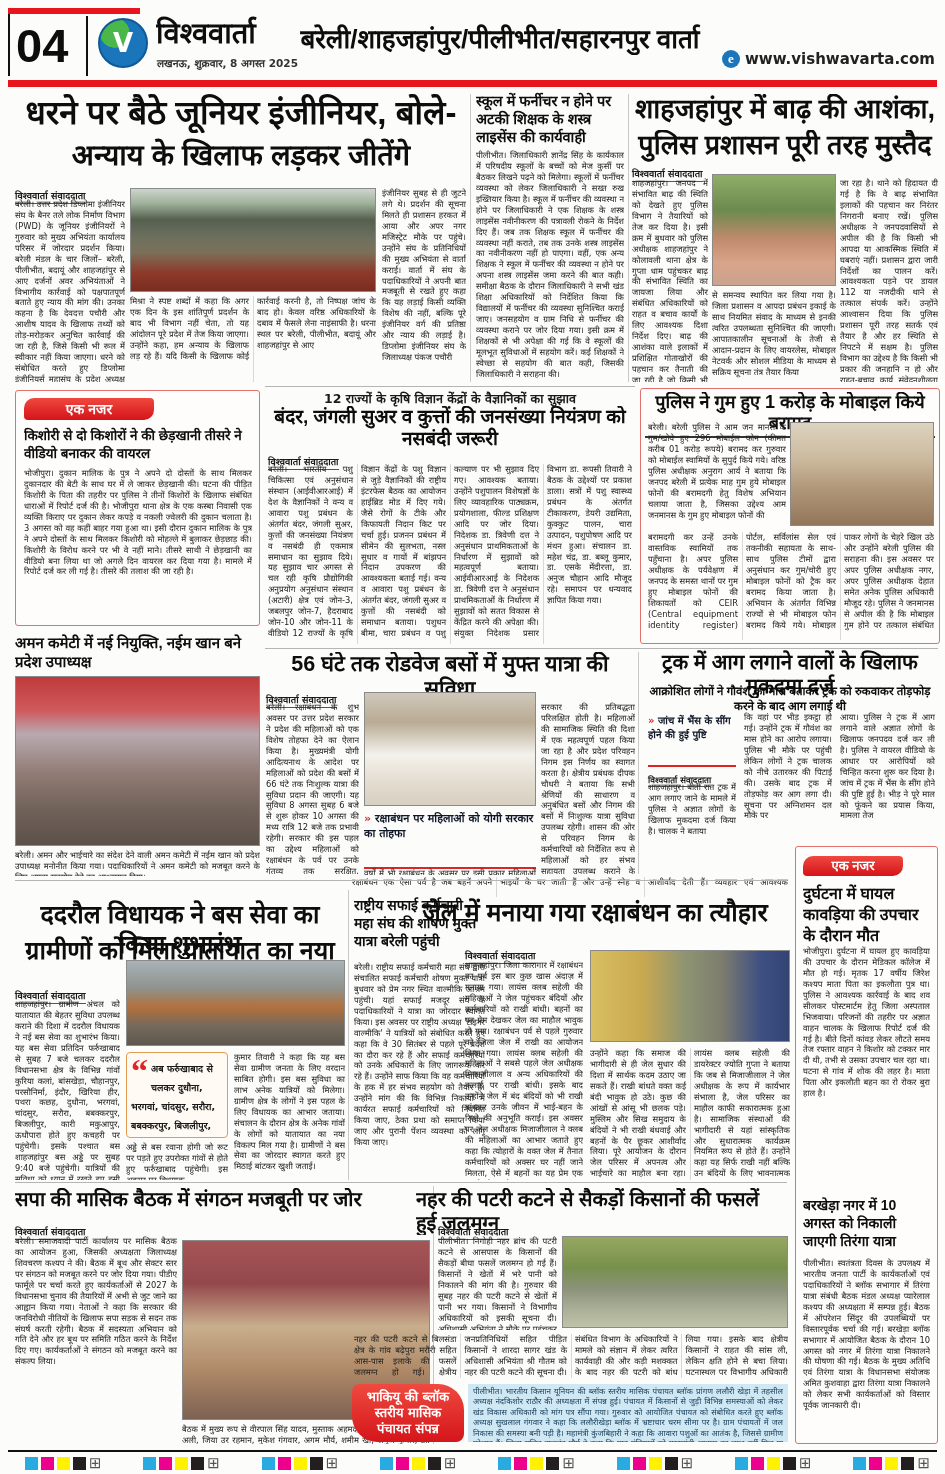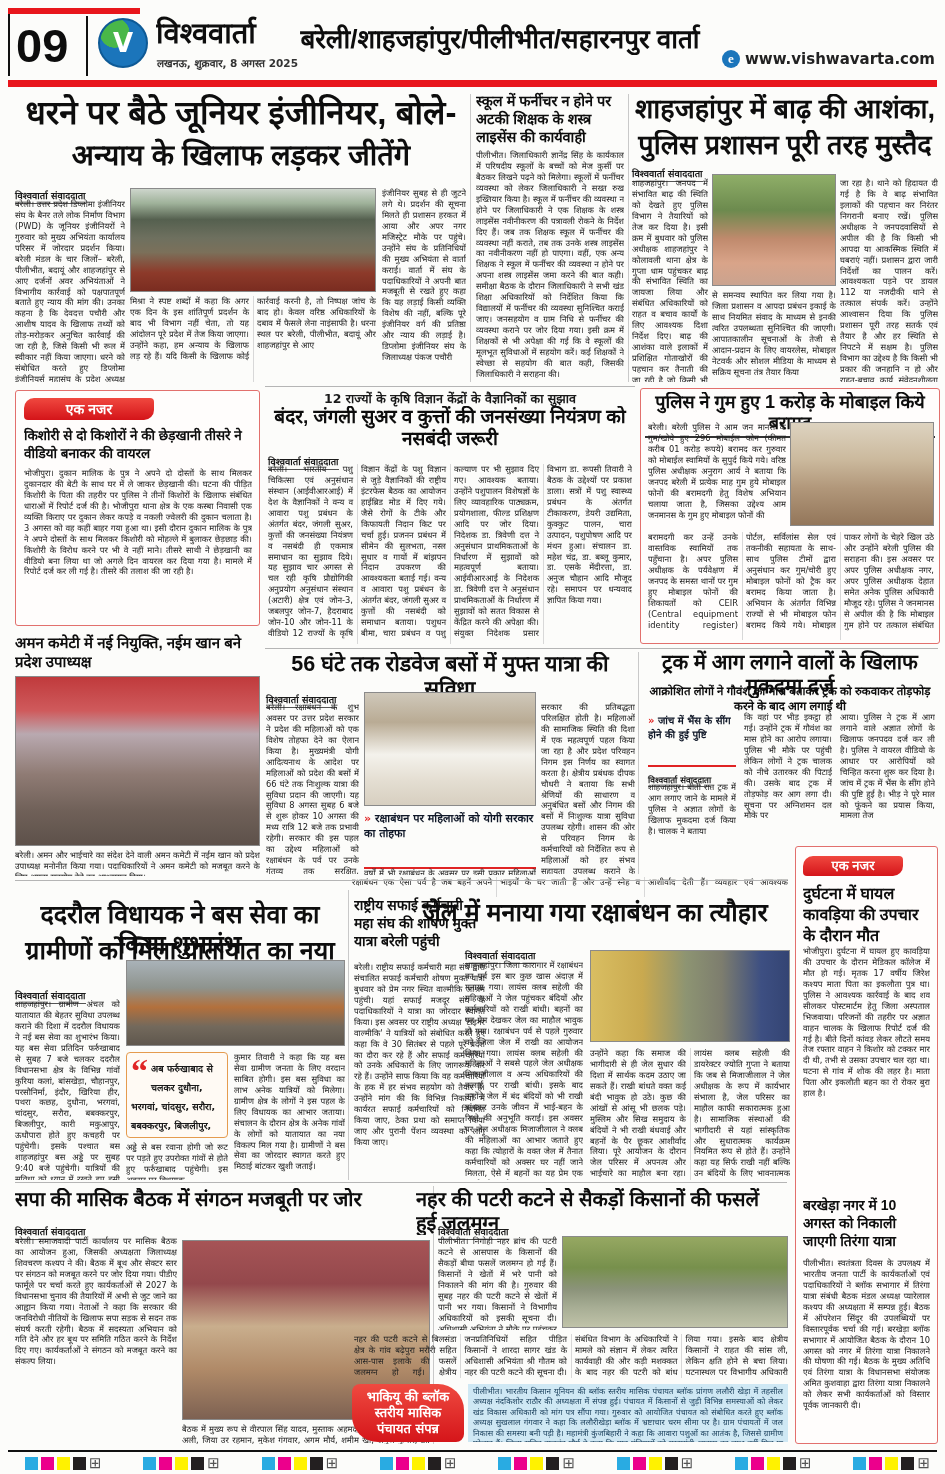--- a/index.html
+++ b/index.html
@@ -29,21 +29,21 @@
   .quote66{font-size:34px;color:#e02424;font-weight:bold;line-height:0.8;float:left;margin-right:3px;font-family:"Liberation Serif",serif;}
   .bkyu-label{background:linear-gradient(180deg,#ef4a40,#d5151a);color:#fff;font-weight:bold;text-align:center;border-radius:8px 26px 8px 26px;display:flex;align-items:center;justify-content:center;font-size:13px;line-height:1.25;padding:4px;box-sizing:border-box;}
   .bkyu-body{background:#cfe8f4;color:#143a57;font-size:8px;line-height:1.3;text-align:justify;padding:3px 5px;box-sizing:border-box;overflow:hidden;}
   .kicker{font-weight:bold;}
 </style>
 </head>
 <body>
 
 <div class="abs red-rule" style="left:8px;top:8px;width:132px;height:6px;"></div>
 <div class="abs" style="left:8px;top:14px;width:2px;height:62px;background:#111;"></div>
-<div class="abs hl" style="left:16px;top:18px;width:66px;font-size:47px;">09</div>
+<div class="abs hl" style="left:16px;top:18px;width:66px;font-size:47px;">04</div>
 <div class="abs" style="left:86px;top:16px;width:2px;height:60px;background:#111;"></div>
 <div class="abs logo-circle" style="left:98px;top:18px;">
     <span>V</span>
   </div>
 <div class="abs hl" style="left:156px;top:16px;width:180px;font-size:29px;">विश्ववार्ता</div>
 <div class="abs" style="left:157px;top:56px;width:200px;font-size:10.5px;font-weight:bold;color:#333;">लखनऊ,  शुक्रवार, 8 अगस्त 2025</div>
 <div class="abs hl center" style="left:280px;top:24px;width:440px;font-size:26px;">बरेली/शाहजहांपुर/पीलीभीत/सहारनपुर वार्ता</div>
 <div class="abs" style="left:722px;top:50px;width:215px;display:flex;align-items:center;gap:5px;">
   <span class="e-icon">e</span>
   <span style="font-size:15px;font-weight:bold;color:#222;">www.vishwavarta.com</span>

